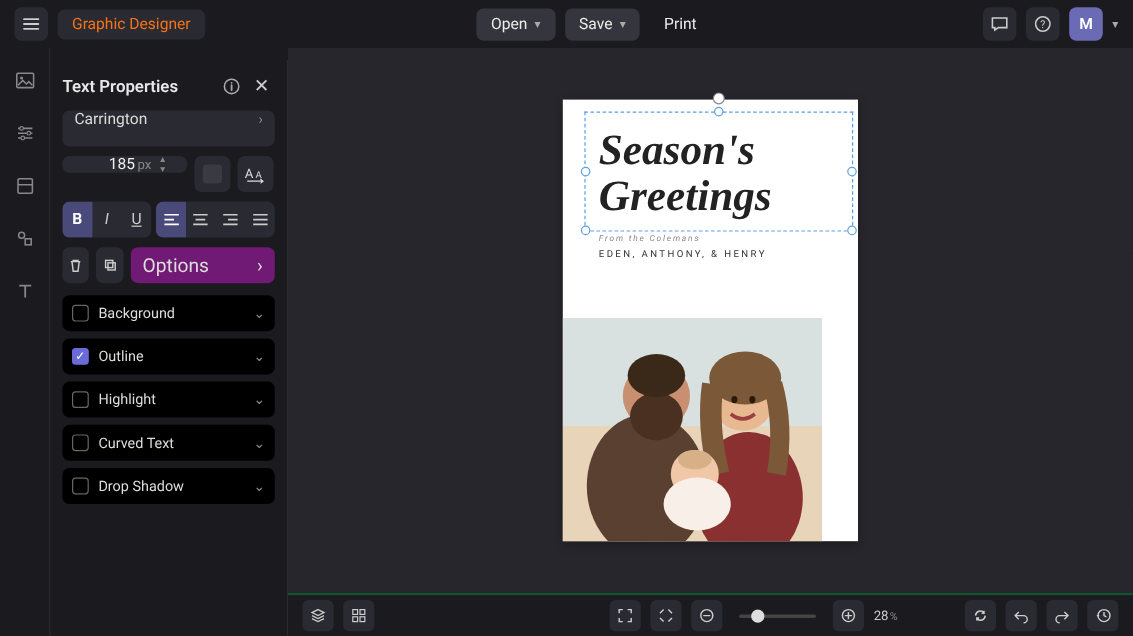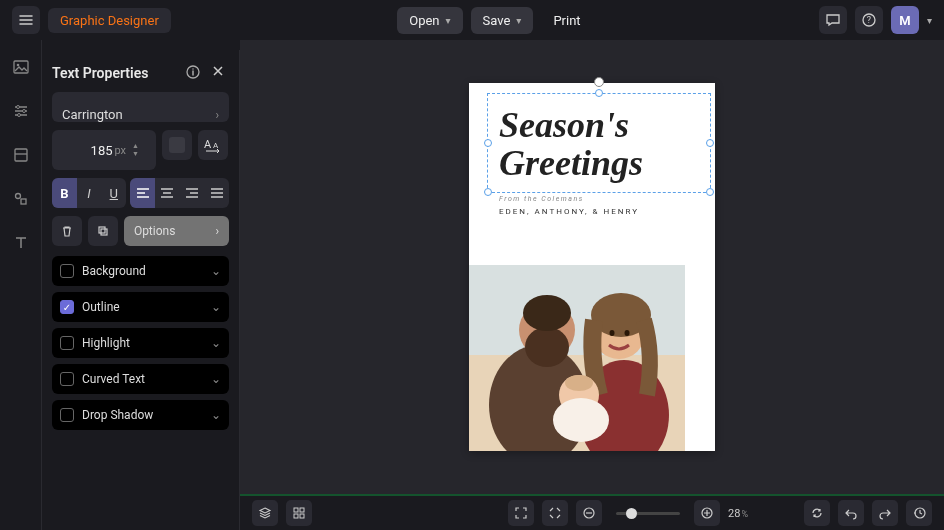--- a/index.html
+++ b/index.html
@@ -19,41 +19,41 @@
 
 .rail { position: absolute; top: 40px; left: 0; width: 42px; height: calc(100% - 40px); display: flex; flex-direction: column; align-items: center; padding-top: 16px; gap: 22px; border-right: 1px solid #2a2a30; }
 .rail-icon { width: 22px; height: 22px; color: #888; cursor: pointer; display: flex; align-items: center; justify-content: center; }
 
 
 .panel { position: absolute; top: 50px; left: 42px; width: 198px; height: calc(100% - 40px); border-right: 1px solid #2a2a30; padding: 14px 10px; }
 .panel-header { display: flex; align-items: center; gap: 8px; margin-bottom: 10px; }
 .panel-title { font-size: 14px; font-weight: 600; flex: 1; }
 .panel-header .ic { width: 18px; height: 18px; color: #aaa; cursor: pointer; }
 
-.field-row { background: #2a2a32; border-radius: 6px; height: 30px; display: flex; align-items: flex-end; padding: 0 10px; font-size: 13px; color: #ddd; margin-bottom: 8px; justify-content: space-between; cursor: pointer; }
+.field-row { background: #2a2a32; border-radius: 6px; height: 30px; display: flex; align-items: flex-start; padding: 0 10px; font-size: 13px; color: #ddd; margin-bottom: 8px; justify-content: space-between; cursor: pointer; }
 .field-row .chev { color: #888; font-size: 12px; }
 
 .size-row { display: flex; gap: 6px; margin-bottom: 8px; }
-.size-input { background: #2a2a32; border-radius: 6px; height: 40px; display: flex; align-items: center; padding: 0 17px; width: 104px; justify-content: flex-end; gap: 2px; }
+.size-input { background: #2a2a32; border-radius: 6px; height: 14px; display: flex; align-items: center; padding: 0 17px; width: 104px; justify-content: flex-end; gap: 2px; }
 .size-input .num { font-size: 13px; color: #eee; }
 .size-input .unit { font-size: 11px; color: #888; }
 .stepper { display: flex; flex-direction: column; justify-content: center; margin-left: 4px; gap: 1px; }
 .stepper span { font-size: 7px; color: #888; line-height: 7px; cursor: pointer; }
 .color-swatch { width: 30px; height: 30px; border-radius: 6px; background: #2a2a32; display: flex; align-items: center; justify-content: center; cursor: pointer; }
 .color-swatch .sw { width: 16px; height: 16px; border-radius: 3px; background: #3a3a42; }
 .tt-btn { width: 30px; height: 30px; border-radius: 6px; background: #2a2a32; display: flex; align-items: center; justify-content: center; cursor: pointer; color: #ddd; font-size: 13px; }
 
 .style-row { display: flex; gap: 4px; margin-bottom: 8px; }
 .style-group { display: flex; background: #2a2a32; border-radius: 6px; overflow: hidden; }
 .style-btn { width: 28px; height: 30px; display: flex; align-items: center; justify-content: center; font-size: 13px; cursor: pointer; color: #ccc; }
 .style-btn.active { background: #4a4a7a; color: #fff; }
 
 .action-row { display: flex; gap: 6px; margin-bottom: 10px; }
 .action-btn { width: 30px; height: 30px; border-radius: 6px; background: #2a2a32; display: flex; align-items: center; justify-content: center; cursor: pointer; color: #ccc; }
-.options-btn { flex: 1; background: #737373; border-radius: 6px; height: 30px; display: flex; align-items: center; padding: 0 10px; font-size: 12px; color: #ddd; justify-content: space-between; cursor: pointer; gap: 40px; }
+.options-btn { flex: 1; background: #701a75; border-radius: 6px; height: 30px; display: flex; align-items: center; padding: 0 10px; font-size: 16px; color: #ddd; justify-content: space-between; cursor: pointer; gap: 40px; }
 
 .toggle-row { background: #000000; border-radius: 6px; height: 30px; display: flex; align-items: center; padding: 0 8px; font-size: 12px; color: #ddd; margin-bottom: 6px; cursor: pointer; gap: 8px; }
 .toggle-row.active { background: #000000; align-items: center; }
 .checkbox { width: 14px; height: 14px; border-radius: 3px; border: 1.5px solid #666; flex-shrink: 0; display: flex; align-items: center; justify-content: center; }
 .toggle-row.active .checkbox { background: #6b6bd8; border-color: #6b6bd8; }
 .toggle-row.active .checkbox::after { content: "✓"; color: #fff; font-size: 10px; }
 .toggle-row .chev { margin-left: auto; color: #888; font-size: 12px; }
 
 
 .canvas-area { position: absolute; top: 40px; left: 240px; right: 0; bottom: 36px; background: #26262c; display: flex; align-items: center; justify-content: center; }

